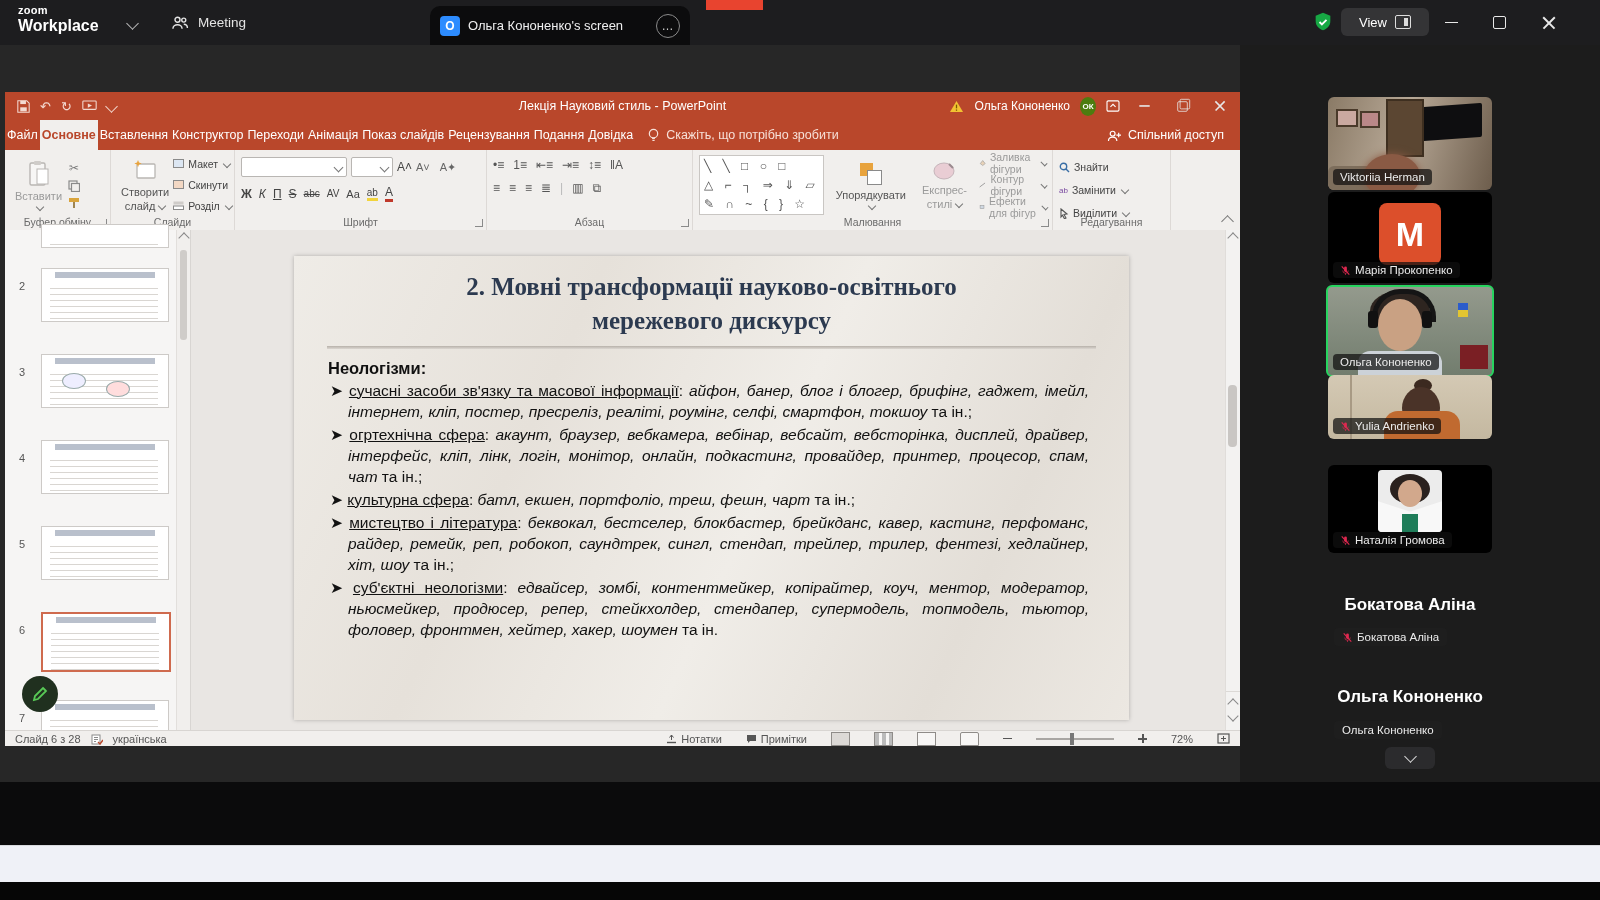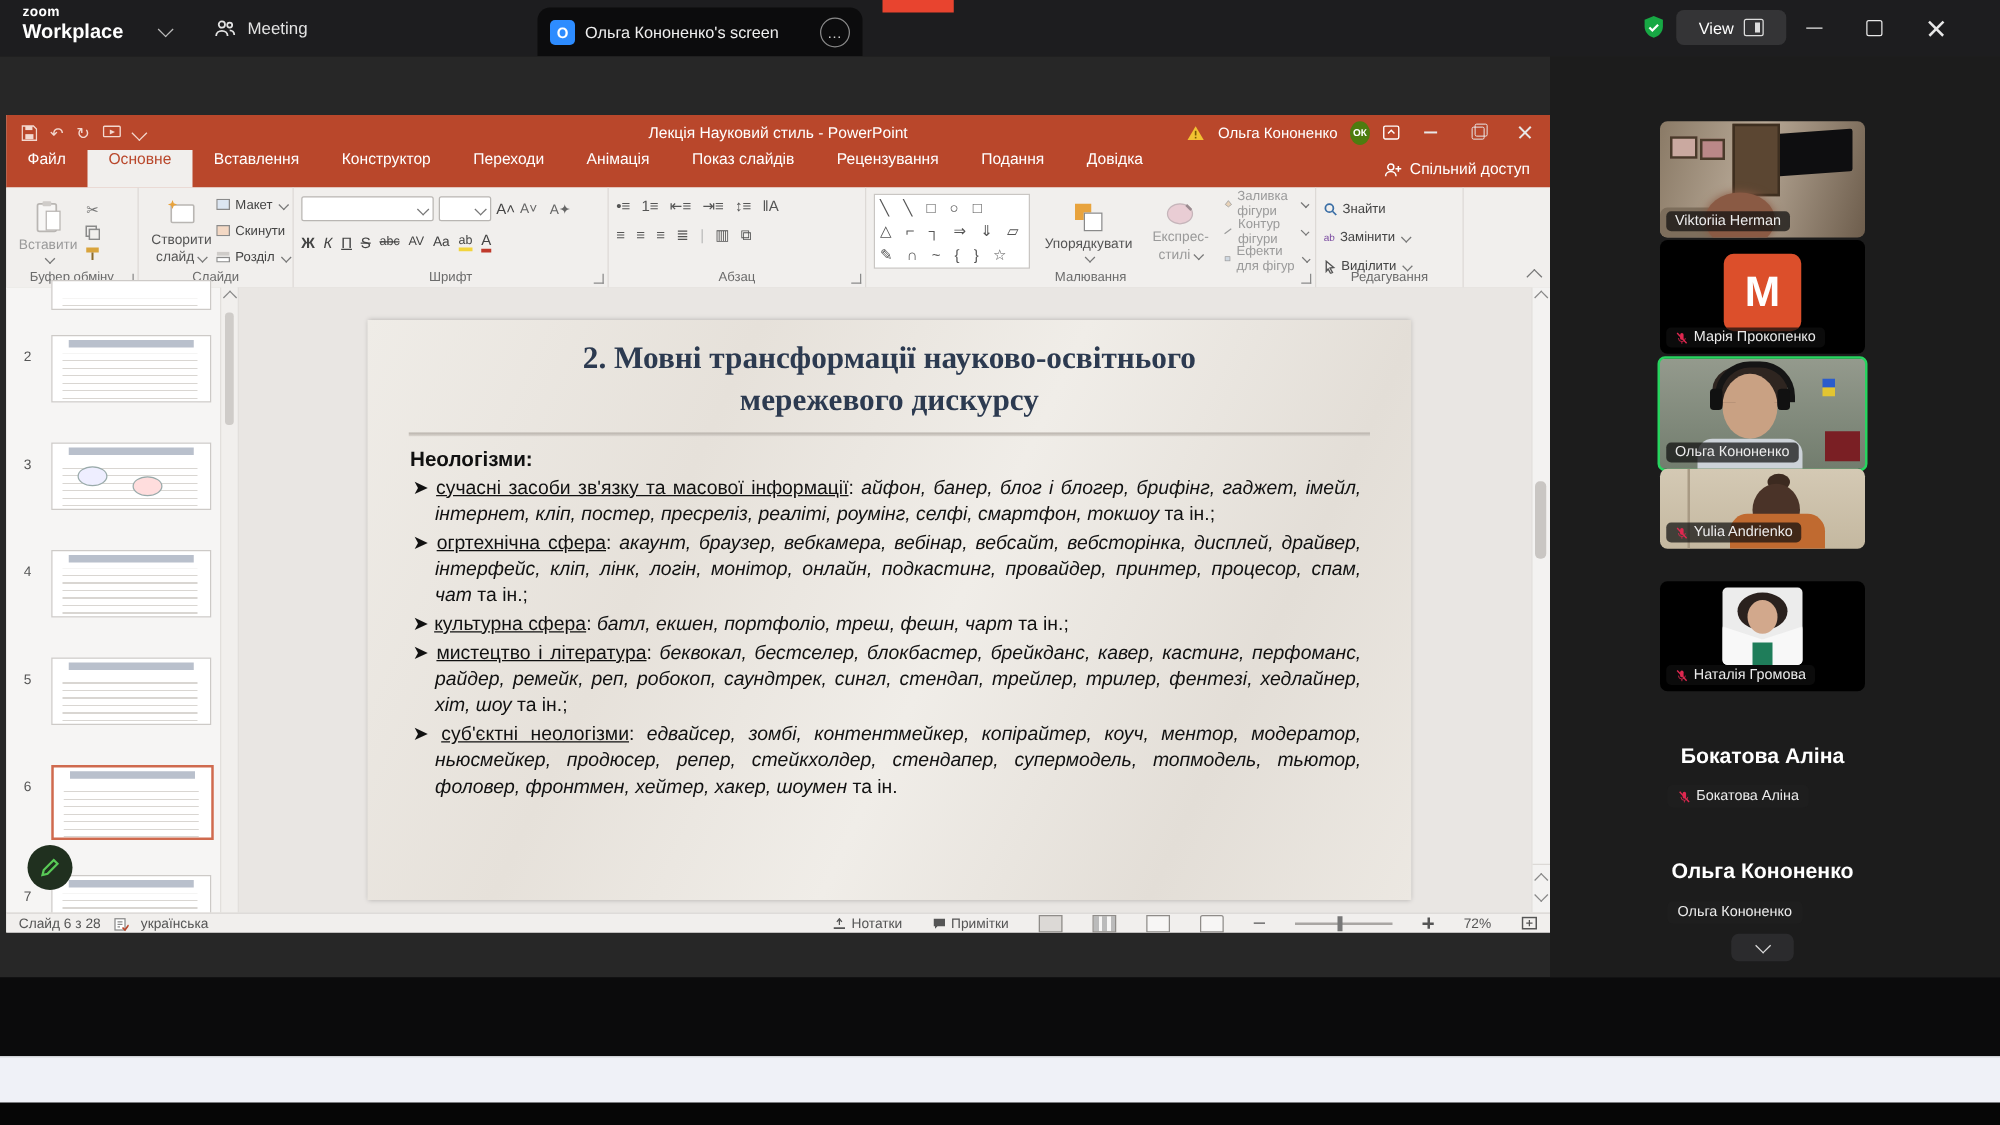--- a/index.html
+++ b/index.html
@@ -47,22 +47,22 @@
   #ppt-titlebar{height:28px;background:#b9472b;color:#fff;display:flex;align-items:center;padding:0 6px;position:relative}
   .qat{display:flex;align-items:center;gap:10px;margin-left:6px;color:#f3d9d0}
   .qat .u{font-size:13px}
   #ppt-title{position:absolute;left:0;right:0;text-align:center;font-size:12.5px;pointer-events:none}
   #ppt-right{margin-left:auto;display:flex;align-items:center;gap:10px;z-index:2}
   .okava{width:16px;height:19px;border-radius:50%;background:#4d7c0f;color:#fff;font-size:8px;font-weight:700;
          display:flex;align-items:center;justify-content:center}
   .pctl{width:28px;height:24px;display:flex;align-items:center;justify-content:center}
   .pctl .minbar,.pctl .restore,.pctl .xbar{transform:scale(.8)}
   #ppt-tabs{height:30px;background:#b9472b;display:flex;align-items:stretch;color:#fff;font-size:12.5px;position:relative}
-  .ptab{padding:0 17px;display:flex;align-items:flex-start}
-  .ptab.active{background:#f1efed;color:#b9472b;font-weight:400}
+  .ptab{padding:0 2px;display:flex;align-items:center}
+  .ptab.active{background:#f1efed;color:#b9472b;font-weight:700}
   #tellme{display:flex;align-items:center;gap:6px;padding:0 12px;color:#f7e0d8}
   #share-access{margin-left:auto;display:flex;align-items:center;gap:6px;padding:0 16px}
 
   
   #ribbon{height:80px;border-bottom:1px solid #d8d5d2;display:flex;position:relative;background:#f1efed}
   .rgroup{position:relative;border-right:1px solid #ddd9d6;box-sizing:border-box;padding:5px 6px 16px 6px;color:#444}
   .rlabel{position:absolute;left:0;right:0;bottom:2px;text-align:center;font-size:10.5px;color:#6b6b6b}
   .bigbtn{display:flex;flex-direction:column;align-items:center;font-size:11px;gap:2px;padding:0 4px;color:#555}
   .smallrow{display:flex;align-items:center;gap:4px;font-size:10.5px;color:#444;height:18px}
   .gray{color:#9a9a9a}
@@ -263,20 +263,27 @@
       </div>
     <div class="ptab">
         <span>Рецензування</span>
       </div>
     <div class="ptab">
         <span>Подання</span>
       </div>
     <div class="ptab">
         <span>Довідка</span>
       </div>
+    <div id="tellme">
+      <svg width="13" height="15" viewBox="0 0 14 16">
+          <circle cx="7" cy="6" r="4.5" fill="none" stroke="#f7e0d8" stroke-width="1.3"></circle>
+          <path d="M5.5 11h3M5.8 13.2h2.4" stroke="#f7e0d8" stroke-width="1.3"></path>
+        </svg>
+      <span>Скажіть, що потрібно зробити</span>
+    </div>
     <div id="share-access">
       <svg width="15" height="13" viewBox="0 0 16 14">
           <circle cx="6" cy="5" r="2.6" fill="none" stroke="#fff" stroke-width="1.3"></circle>
           <path d="M1.5 13c0-2.6 2-4.2 4.5-4.2S10.5 10.4 10.5 13" fill="none" stroke="#fff" stroke-width="1.3"></path>
           <path d="M12.5 4v5M10 6.5h5" stroke="#fff" stroke-width="1.3"></path>
         </svg>
       <span>Спільний доступ</span>
     </div>
   </div>
 

